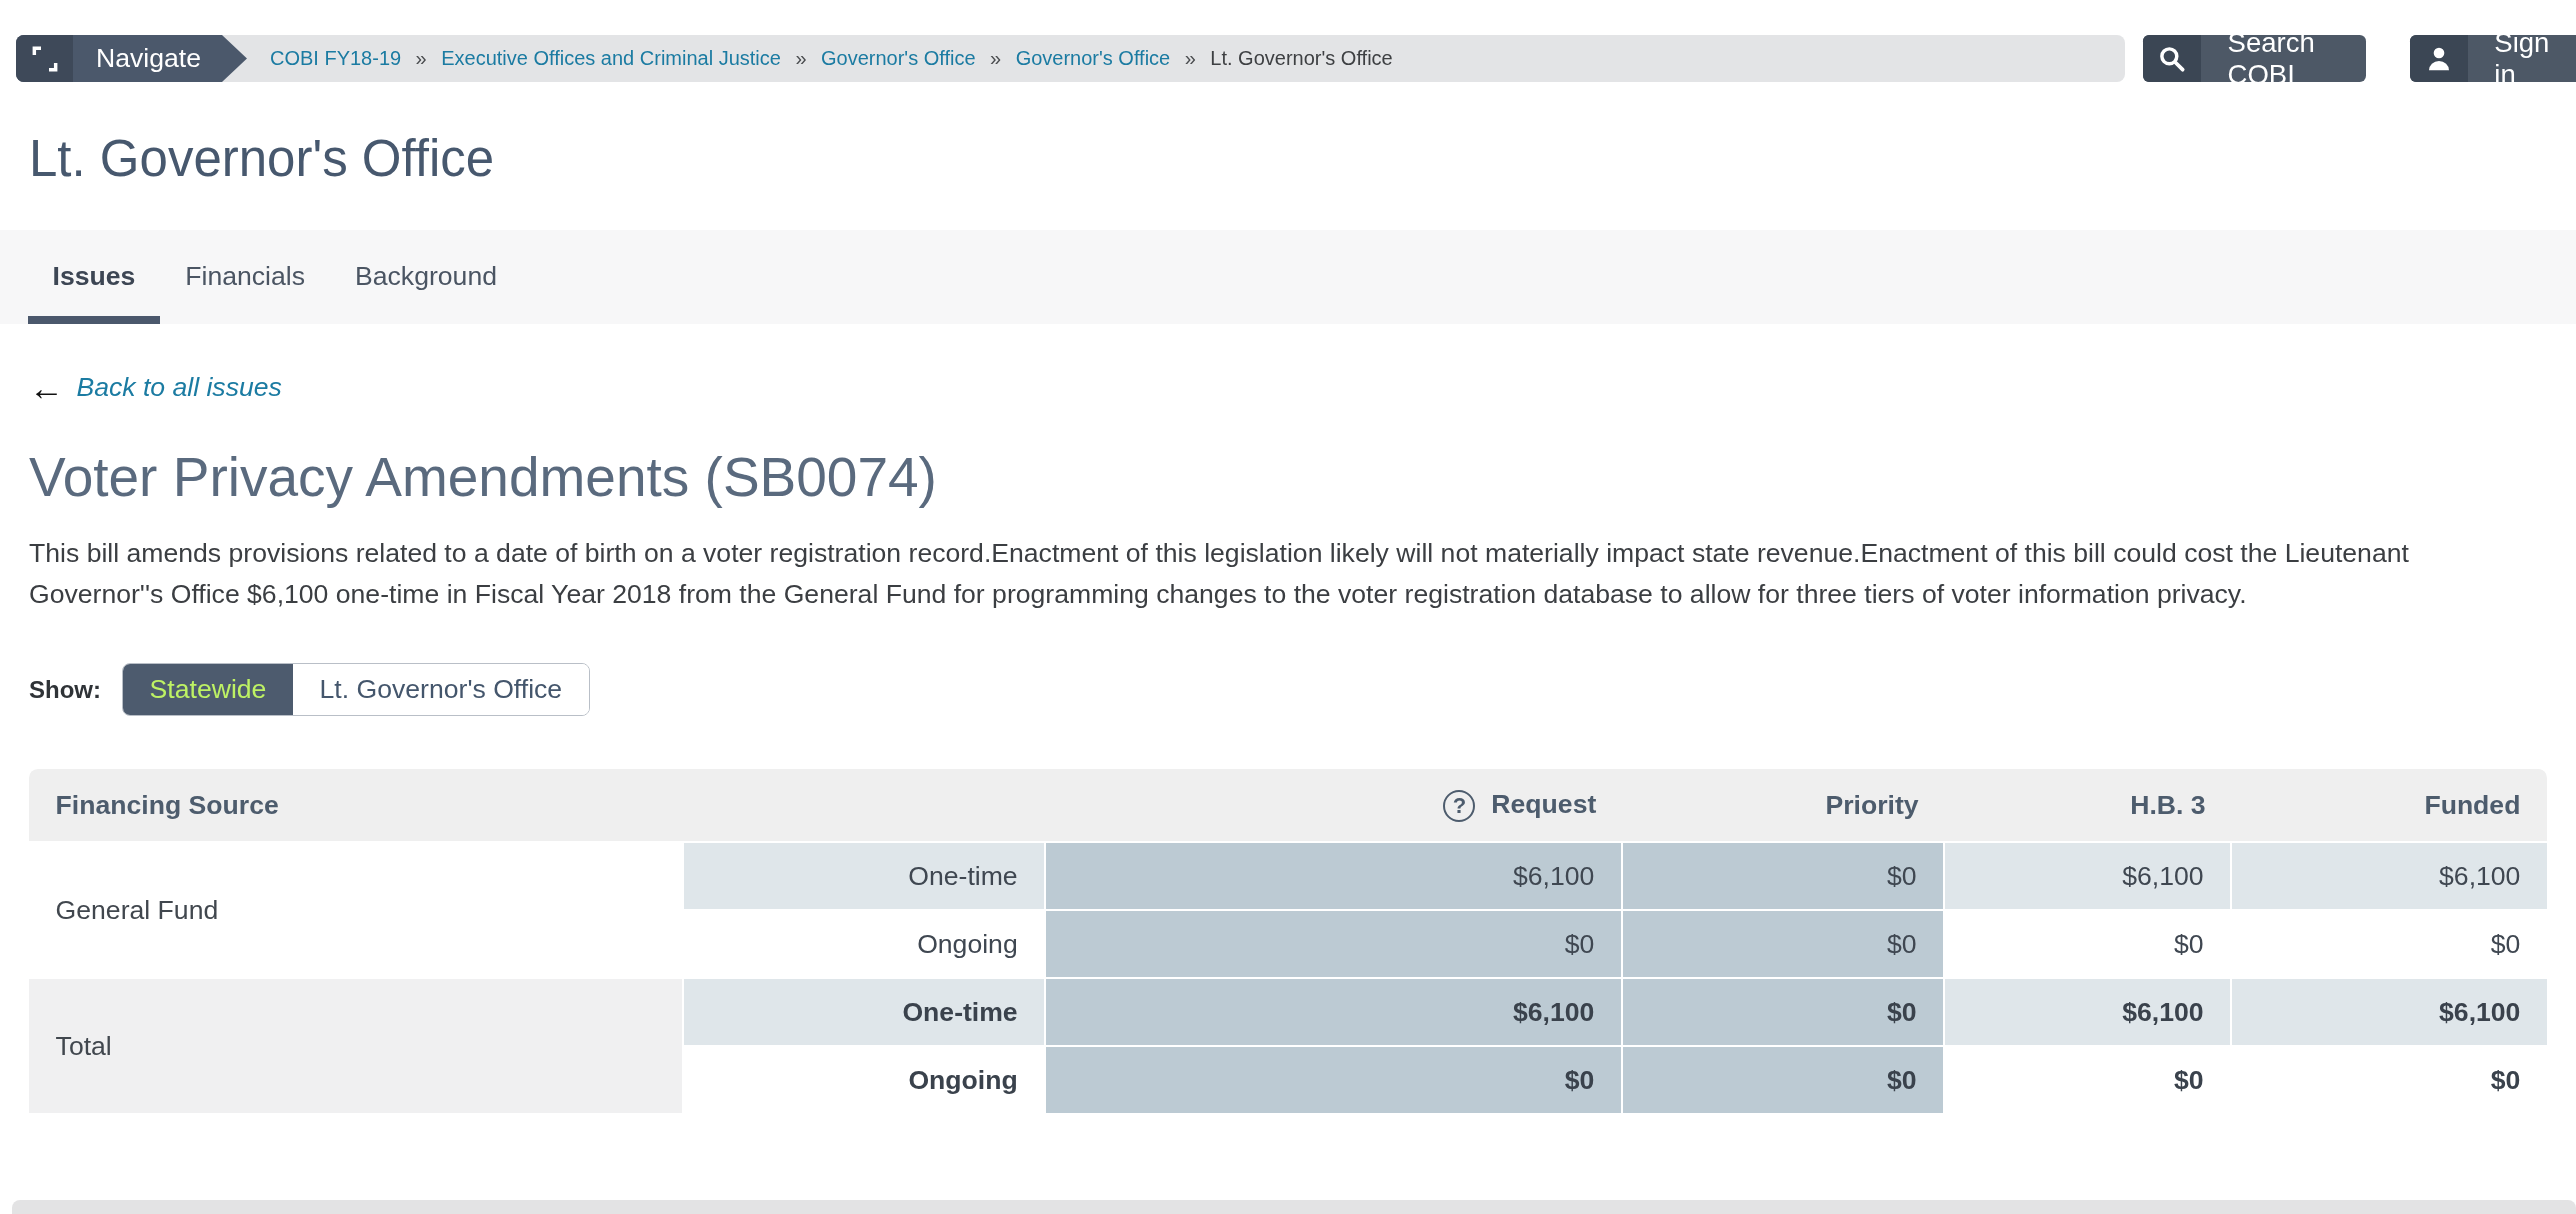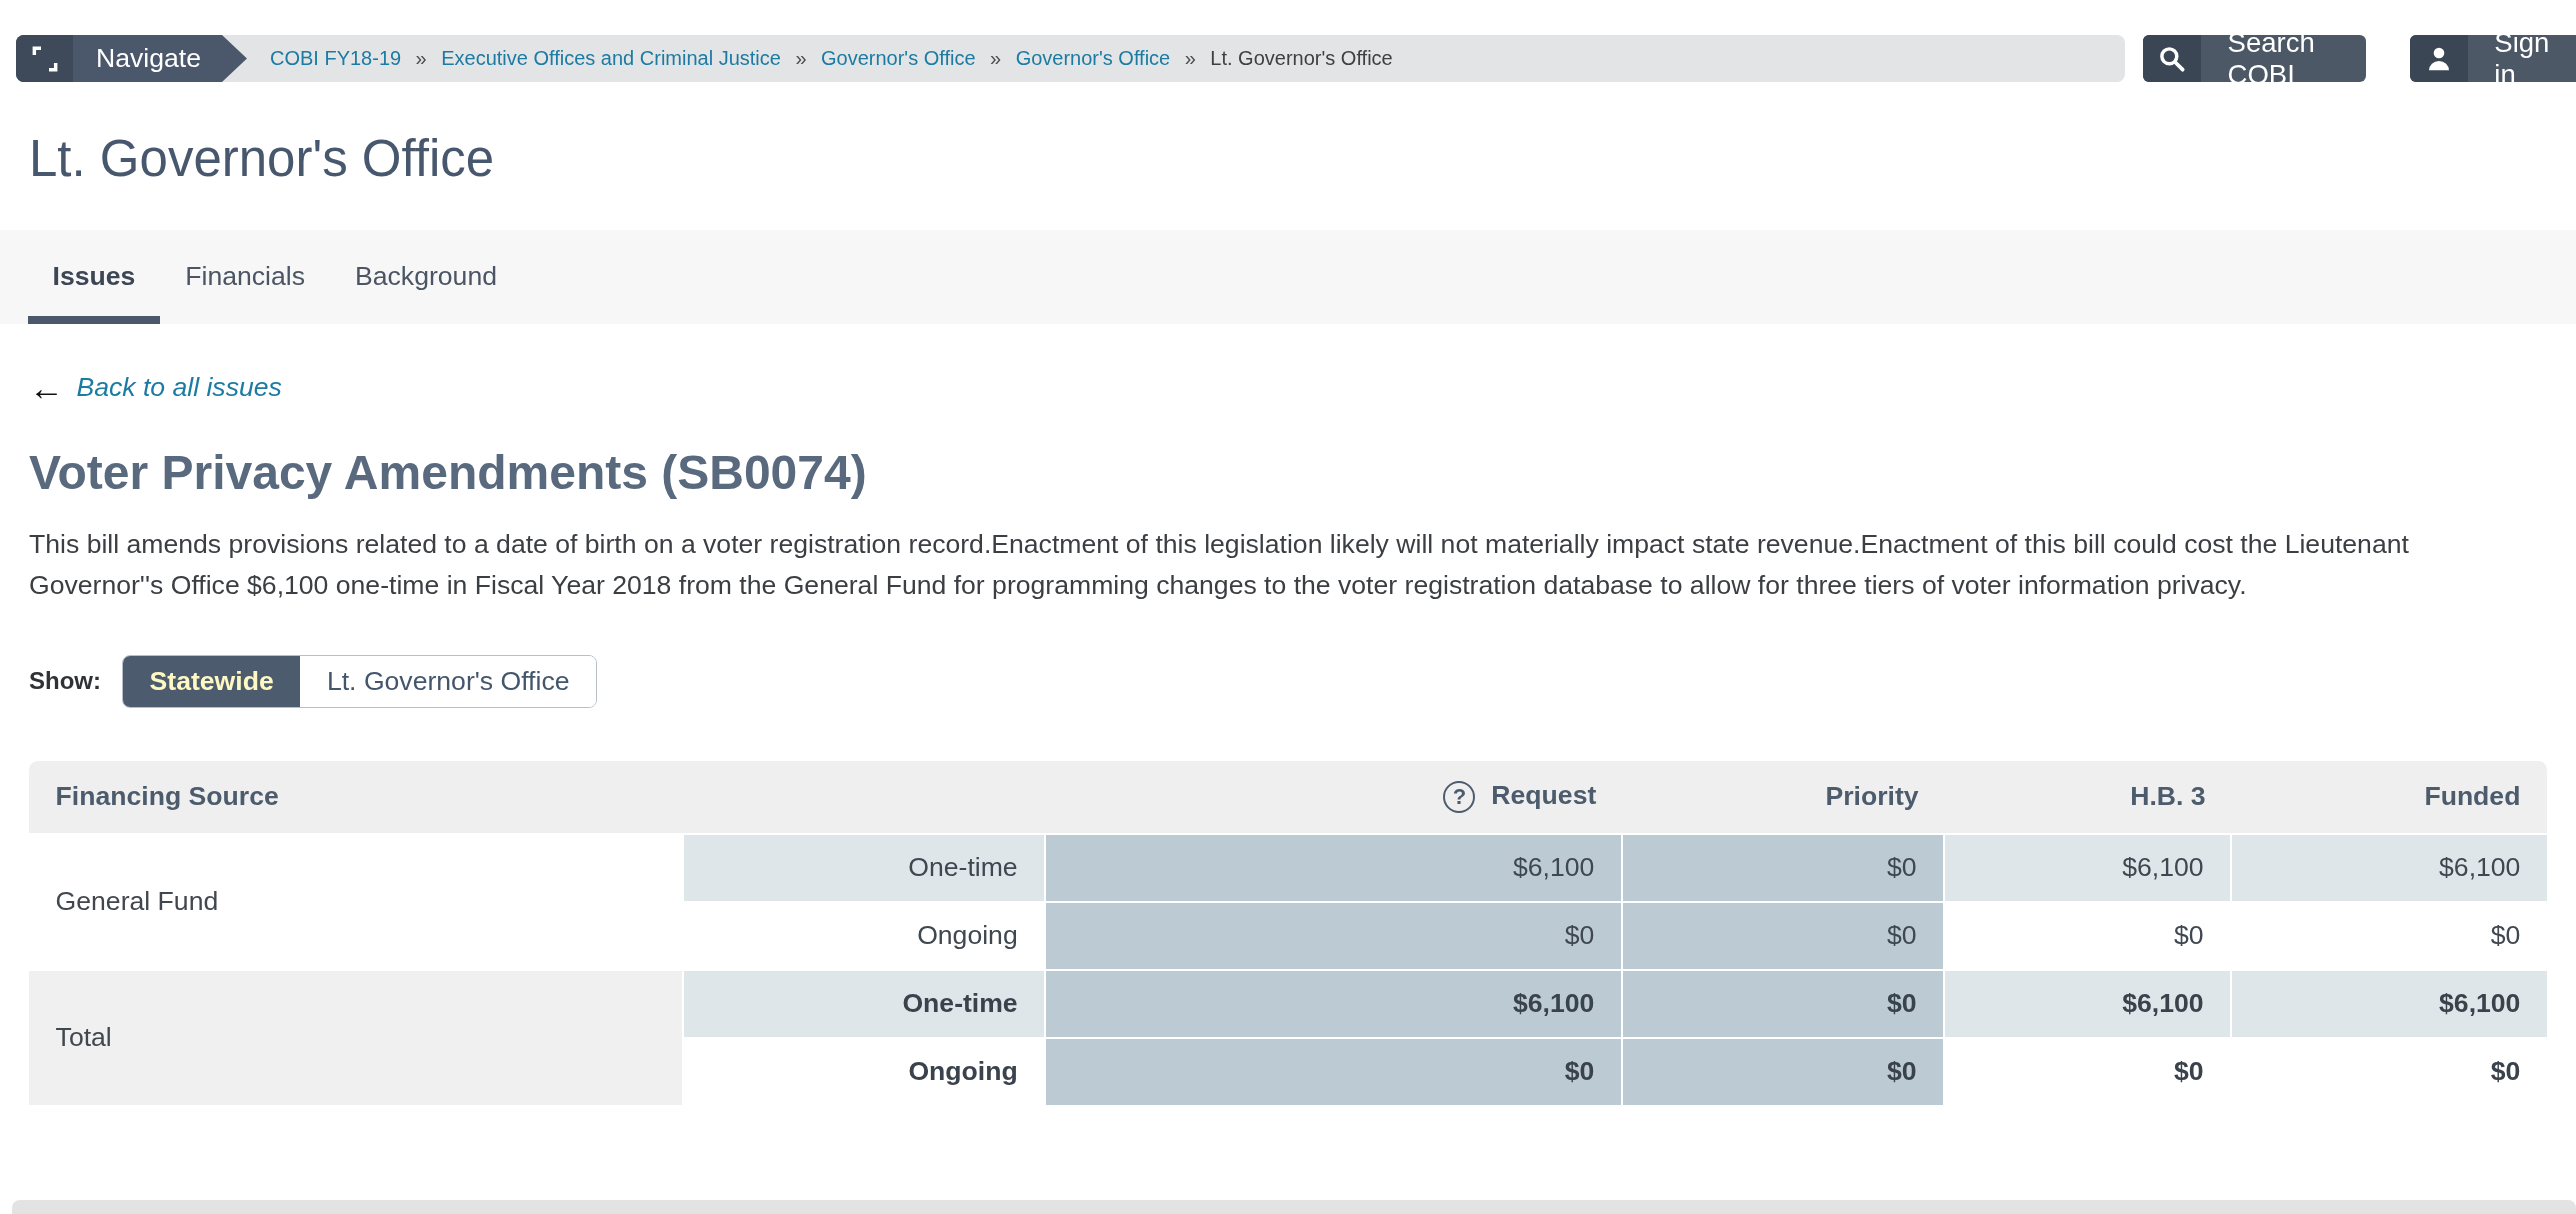--- a/index.html
+++ b/index.html
@@ -38,29 +38,29 @@
   
   .tabbar { margin-top:41px; height:94px; background:#f7f7f8; display:flex; align-items:stretch; padding-left:27.5px; }
   .tab { position:relative; display:flex; align-items:center; padding:0 25px; font-size:26.6px; color:#4b5563; cursor:pointer; }
   .tab.active { font-weight:700; color:#3d4654; }
   .tab.active::after { content:""; position:absolute; left:0; right:0; bottom:0; height:8px; background:#4b586c; }
 
   
   .back-row { margin:46px 0 0 29px; display:flex; align-items:center; font-size:26.6px; }
   .back-arrow { font-size:35px; color:#111; margin-right:12.4px; line-height:1; }
   .back-link { color:#1b7ba2; font-style:italic; text-decoration:none; cursor:pointer; }
-  .issue-heading { margin:39px 0 0 29px; font-size:48px; font-weight:700; color:#5a6a7e; line-height:1.2; }
+  .issue-heading { margin:39px 0 0 29px; font-size:55px; font-weight:400; color:#5a6a7e; line-height:1.2; }
   .issue-desc { margin:23px 29px 0 29px; font-size:26.6px; line-height:1.55; color:#3b3e42; }
 
   
   .show-row { margin:48px 0 0 29px; display:flex; align-items:center; }
   .show-label { font-size:24px; font-weight:700; color:#2f3337; margin-right:21px; }
   .toggle-group { display:flex; border:1.8px solid #b9bfc7; border-radius:8px; overflow:hidden; height:53px; }
   .toggle-opt { display:flex; align-items:center; justify-content:center; font-size:26.6px; padding:0 26.6px; cursor:pointer; }
-  .toggle-opt.active { background:#4d5b6e; color:#fef9c3;font-weight:bold; }
+  .toggle-opt.active { background:#4d5b6e; color:#bef264; }
   .toggle-opt.inactive { background:#ffffff; color:#44566c; }
 
   
   .fin-table { margin:53px 29px 0 29px; width:2518px; border-collapse:separate; border-spacing:0; font-size:26.6px; table-layout:fixed; }
   .fin-table th {
     height:72px; background:#efefef; color:#4d5c6d; font-weight:700;
     text-align:right; padding:0 26.6px 0 0; vertical-align:middle;
   }
   .fin-table th.h-source { text-align:left; padding:0 0 0 26.6px; border-radius:8.9px 0 0 0; }
   .fin-table th.h-funded { border-radius:0 8.9px 0 0; }

